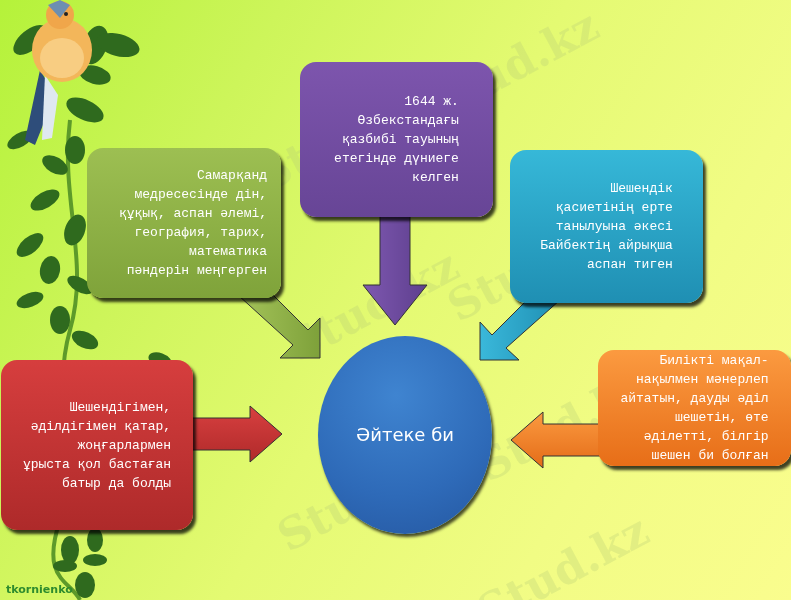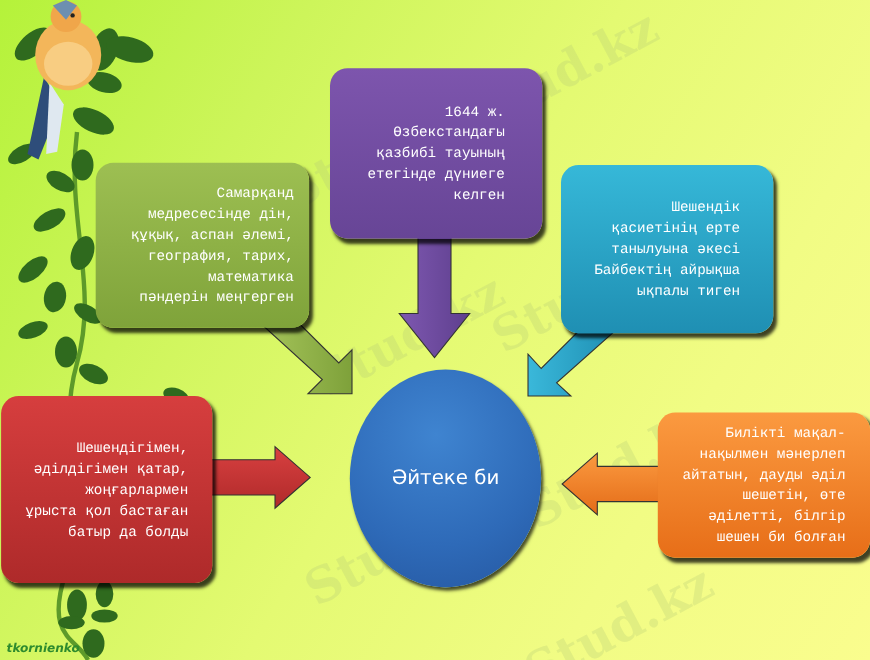--- a/index.html
+++ b/index.html
@@ -18,31 +18,31 @@
       position: absolute; border-radius: 16px; color: #fff; text-align: right;
       display: flex; align-items: center; justify-content: center;
       box-shadow: 3px 4px 3px rgba(0,0,0,0.75);
       font-size: 13px; line-height: 19px; padding: 6px 8px; box-sizing: border-box; font-family: Liberation Mono, monospace;
     }
     .box span { display: block; white-space: pre-line; }
     .purple { left: 300px; top: 62px; width: 193px; height: 155px; background: linear-gradient(180deg, #7d55ad 0%, #674596 100%); }
     .green  { left: 87px; top: 148px; width: 194px; height: 150px; background: linear-gradient(180deg, #9dbf52 0%, #7fa33a 100%); padding-left: 26px; }
     .cyan   { left: 510px; top: 150px; width: 193px; height: 153px; background: linear-gradient(180deg, #36b8d8 0%, #1f8fb3 100%); }
     .red    { left: 1px; top: 360px; width: 192px; height: 170px; background: linear-gradient(180deg, #d63e3e 0%, #ae2a2a 100%); }
-    .orange { left: 598px; top: 375px; width: 193px; height: 132px; background: linear-gradient(180deg, #fb9a40 0%, #e76e18 100%); }
+    .orange { left: 598px; top: 350px; width: 193px; height: 116px; background: linear-gradient(180deg, #fb9a40 0%, #e76e18 100%); }
     .center {
       position: absolute; left: 318px; top: 336px; width: 174px; height: 198px;
       border-radius: 50%; background: radial-gradient(circle at 45% 30%, #3f84d0 0%, #2e6ab8 60%, #2557a0 100%);
       box-shadow: 2px 3px 3px rgba(0,0,0,0.7);
       display: flex; flex-direction: column; align-items: center; justify-content: center;
       color: #fff; font-size: 18px; line-height: 30px; text-align: center;
     }
     .arrow { position: absolute; }
     .credit {
-      position: absolute; left: 6px; top: 583px; font-size: 11px; font-style: italic;
+      position: absolute; left: 6px; top: 583px; font-size: 11px; 
       font-weight: bold; color: #2e8b2e;
     }
   </style>
 </head>
 <body>
 
 <svg class="vine" viewBox="0 0 200 600">
   <path d="M70 120 C 60 200, 90 260, 70 330 S 80 460, 60 520 S 70 580, 80 600" stroke="#5d9a2a" stroke-width="4" fill="none"></path>
   <g fill="#2f6a1e">
     <ellipse cx="95" cy="45" rx="12" ry="20" transform="rotate(20 95 45)"></ellipse>
@@ -151,21 +151,21 @@
 құқық, аспан әлемі,
 география, тарих,
 математика
 пәндерін меңгерген</span>
 </div>
 <div class="box cyan">
   <span>Шешендік
 қасиетінің ерте
 танылуына әкесі
 Байбектің айрықша
-ықпалы тиген</span>
+аспан тиген</span>
 </div>
 <div class="box red">
   <span>Шешендігімен,
 әділдігімен қатар,
 жоңғарлармен
 ұрыста қол бастаған
 батыр да болды</span>
 </div>
 <div class="box orange">
   <span>Билікті мақал-

